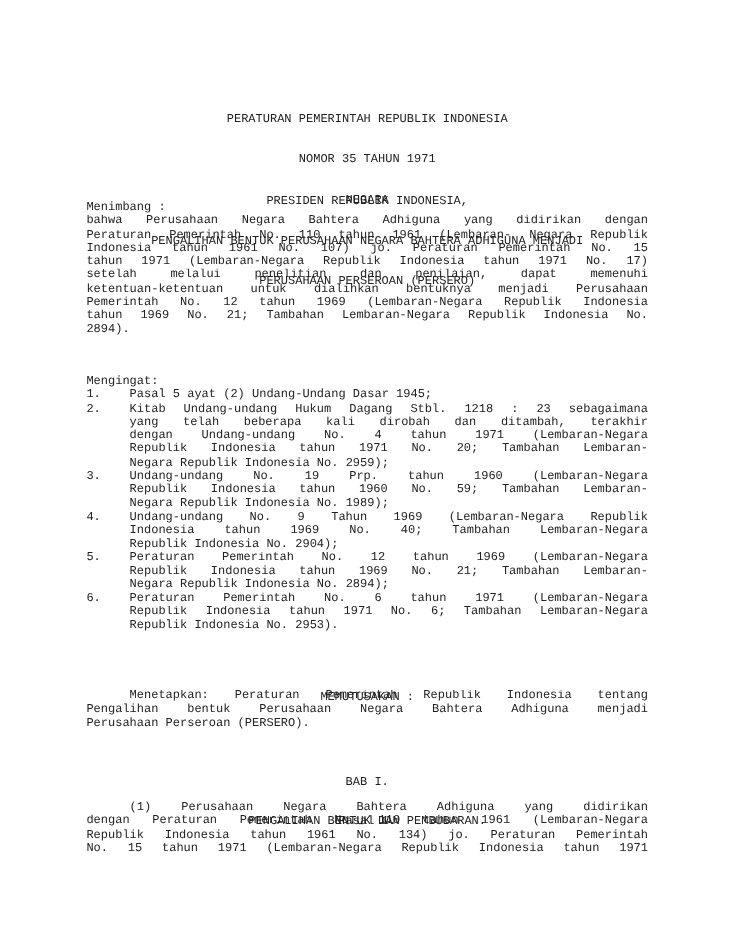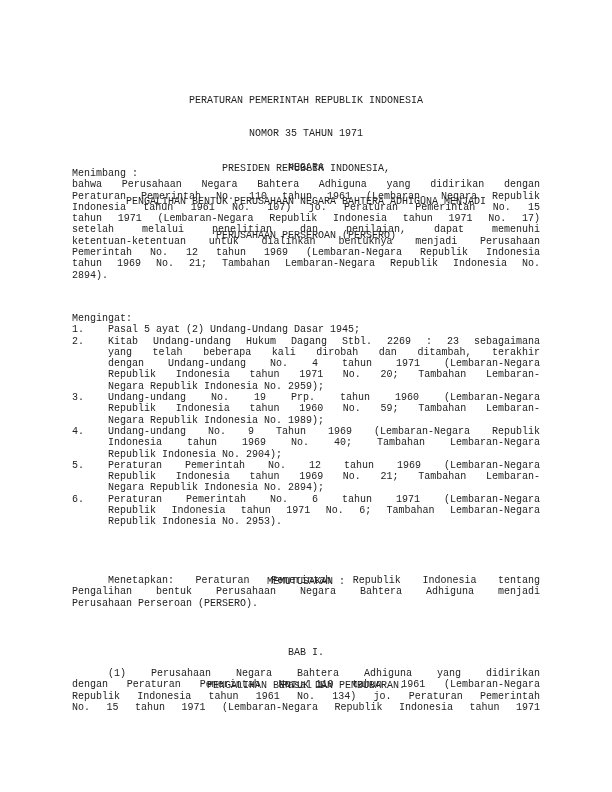--- a/index.html
+++ b/index.html
@@ -55,21 +55,21 @@
     <div class="item">
       <span class="num">1.</span>
       <div class="itemtext">
         <span class="last">Pasal 5 ayat (2) Undang-Undang Dasar 1945;</span>
       </div>
     </div>
 
     <div class="item">
       <span class="num">2.</span>
       <div class="itemtext">
-        <span class="just">Kitab Undang-undang Hukum Dagang Stbl. 2269 : 23 sebagaimana</span>
+        <span class="just">Kitab Undang-undang Hukum Dagang Stbl. 1218 : 23 sebagaimana</span>
         <span class="just">yang telah beberapa kali dirobah dan ditambah, terakhir</span>
         <span class="just">dengan Undang-undang No. 4 tahun 1971 (Lembaran-Negara</span>
         <span class="just">Republik Indonesia tahun 1971 No. 20; Tambahan Lembaran-</span>
         <span class="last">Negara Republik Indonesia No. 2959);</span>
       </div>
     </div>
 
     <div class="item">
       <span class="num">3.</span>
       <div class="itemtext">

